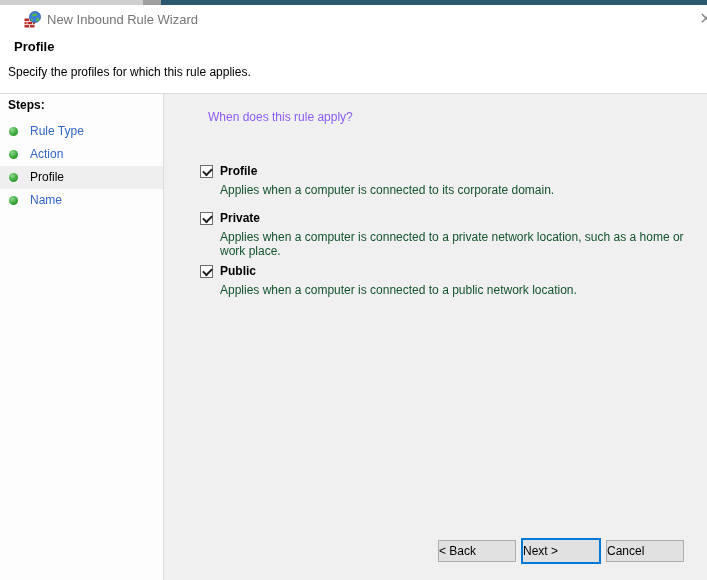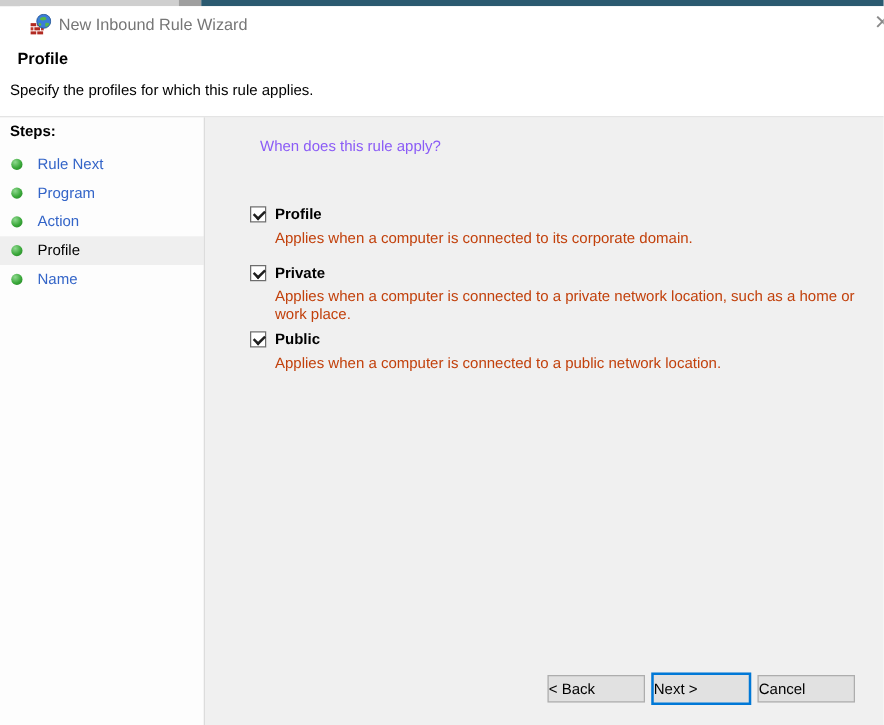--- a/index.html
+++ b/index.html
@@ -60,21 +60,21 @@
   .checkbox {
     position: absolute; left: 0; top: 1px; width: 13px; height: 13px;
     background: #ffffff; border: 1px solid #6d6d6d;
   }
   .checkbox.checked::after {
     content: ""; position: absolute; left: 2px; top: 2px; width: 7px; height: 4px;
     border-left: 2px solid #1f1f1f; border-bottom: 2px solid #1f1f1f;
     transform: rotate(-45deg);
   }
   .profile-label { position: absolute; left: 20px; top: 0; font-weight: bold; color: #000; white-space: nowrap; }
-  .profile-desc { position: absolute; left: 20px; top: 19px; width: 472px; color: #c2410c; line-height: 14px; }
+  .profile-desc { position: absolute; left: 20px; top: 19px; width: 472px; color: #14532d; line-height: 14px; }
 
   
   .btn {
     position: absolute; height: 22px; width: 78px;
     background: #e1e1e1; border: 1px solid #adadad;
     font-family: "Liberation Sans", "DejaVu Sans", sans-serif;
     font-size: 12px; color: #000; text-align: left; line-height: 20px; cursor: default;
   }
   .btn-back { left: 274px; top: 446px; }
   .btn-next { left: 357px; top: 444px; width: 80px; height: 26px; border: 2px solid #0078d7; line-height: 22px; }
@@ -116,25 +116,21 @@
   <div class="wiz-title">Profile</div>
   <div class="wiz-subtitle">Specify the profiles for which this rule applies.</div>
 </div>
 <div class="header-sep"></div>
 
 <div class="sidebar">
   <div class="sidebar-heading">Steps:</div>
   <div class="steps-list">
     <div class="step-item">
       <span class="step-bullet"></span>
-      <span class="step-label">Rule Next</span>
-    </div>
-    <div class="step-item">
-      <span class="step-bullet"></span>
-      <span class="step-label">Program</span>
+      <span class="step-label">Rule Type</span>
     </div>
     <div class="step-item">
       <span class="step-bullet"></span>
       <span class="step-label">Action</span>
     </div>
     <div class="step-item active">
       <span class="step-bullet"></span>
       <span class="step-label">Profile</span>
     </div>
     <div class="step-item">

